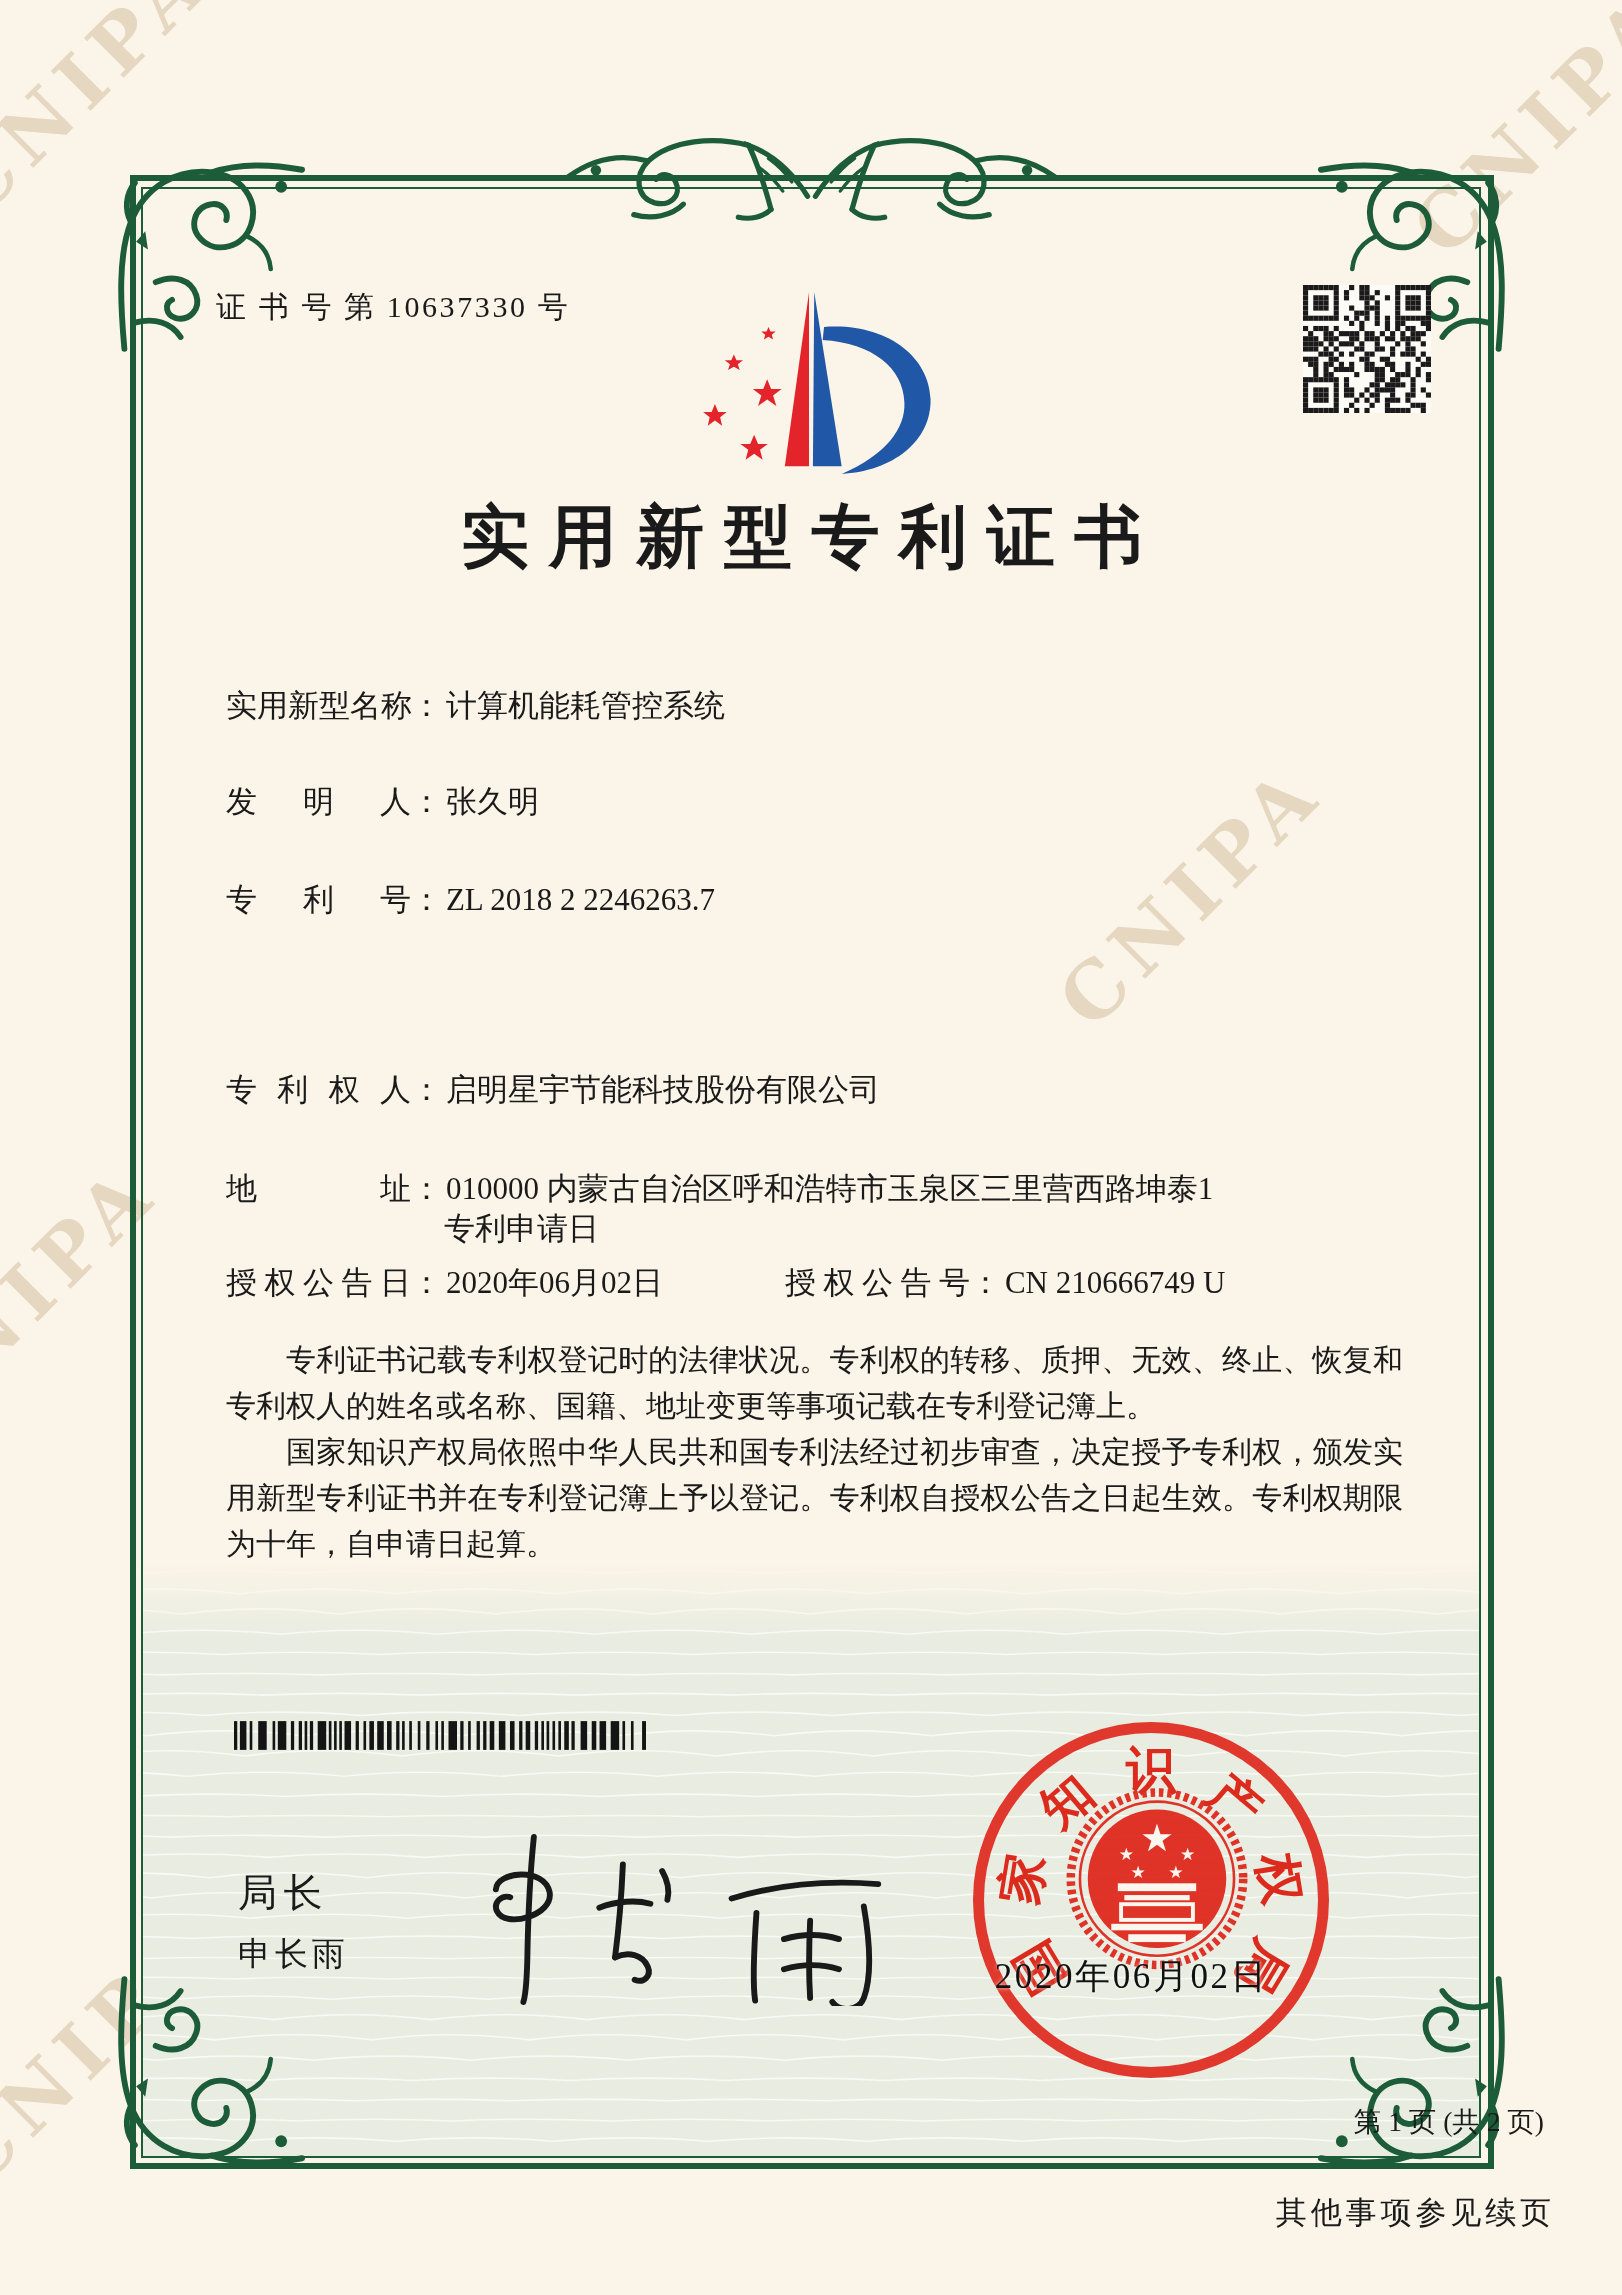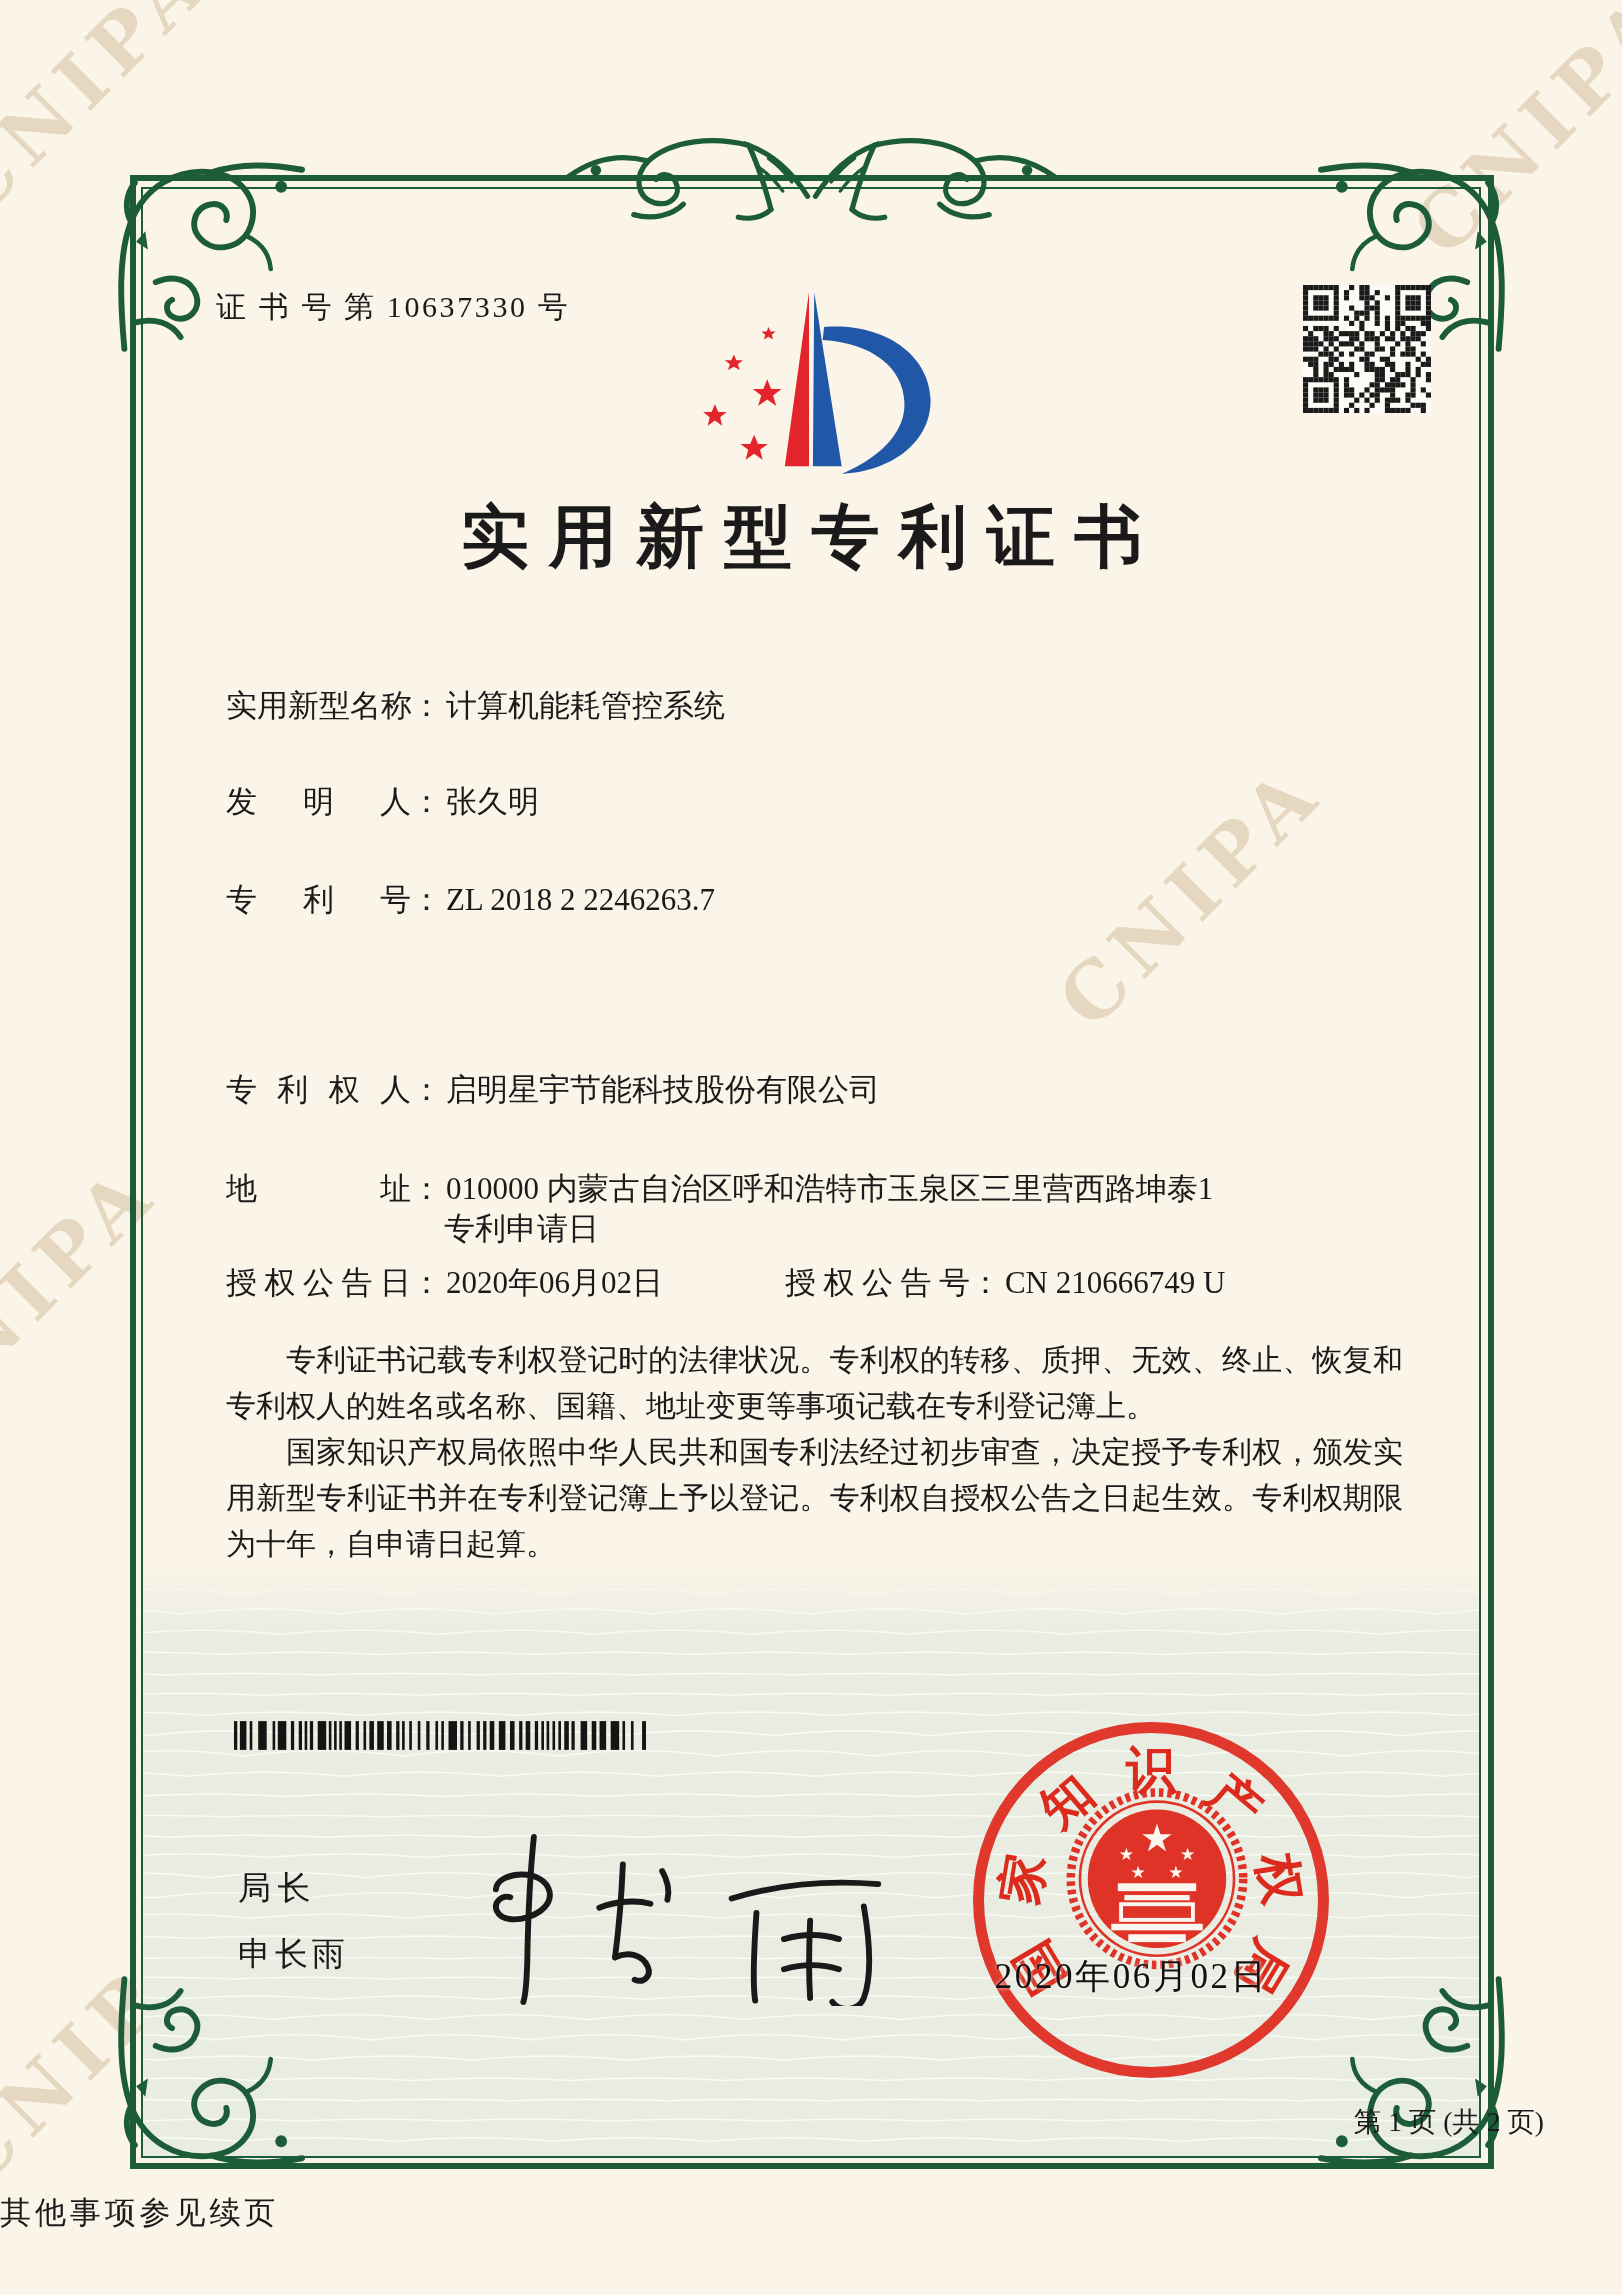--- a/index.html
+++ b/index.html
@@ -32,33 +32,33 @@
   
   .row{position:absolute;left:226px;z-index:3;font-size:31px;line-height:38px;white-space:nowrap;}
   .lbl{display:inline-block;width:185px;text-align:justify;text-align-last:justify;}
   .val{padding-left:3.9px;}
   
   .bodytxt{position:absolute;left:226px;top:1337px;width:1177px;z-index:3;
            font-size:30px;line-height:46px;text-align:justify;}
   .bodytxt p{margin:0;text-indent:60px;}
   
   .barcode{position:absolute;left:234px;top:1721px;z-index:3;}
-  .dtitle{position:absolute;left:238px;top:1866px;z-index:3;font-size:33px;letter-spacing:6.5px;
+  .dtitle{position:absolute;left:238px;top:1866px;z-index:3;font-size:39px;letter-spacing:6.5px;
           font-family:"Liberation Sans","DejaVu Sans",sans-serif;}
   .dname{position:absolute;left:238px;top:1932px;z-index:3;font-size:33px;letter-spacing:3.9px;
          font-family:"Liberation Sans","DejaVu Sans",sans-serif;}
   .sig{position:absolute;left:471px;top:1829px;width:419px;height:177px;z-index:3;}
   .seal{position:absolute;left:973px;top:1722px;width:356px;height:356px;z-index:4;
         border:11px solid rgba(222,40,28,.92);border-radius:50%;box-sizing:border-box;}
   .sealch{position:absolute;font:bold 50px "DejaVu Serif",serif;color:#dc2a1d;z-index:4;}
   .emblem{position:absolute;left:77px;top:51px;width:192px;height:196px;opacity:.95;}
   .sealdate{position:absolute;left:955px;top:1953px;width:353px;z-index:5;text-align:center;
             font-size:35px;letter-spacing:2.6px;color:#111;text-shadow:0 0 4.6px rgba(250,250,244,.85);}
   .pageinfo{position:absolute;left:0;top:2104px;width:1544px;z-index:3;text-align:right;font-size:27.5px;}
-  .contnote{position:absolute;left:0;top:2192px;width:1555px;z-index:3;text-align:left;
+  .contnote{position:absolute;left:0;top:2192px;width:1555px;z-index:3;text-align:right;
             font-size:31px;letter-spacing:3.9px;}
 </style>
 </head>
 <body>
 
 <div class="page">
 
   <svg width="0" height="0" style="position:absolute">
     <defs>
       <g id="cornerOrn" fill="none" stroke="#1c5c38" stroke-width="9" stroke-linecap="round">

